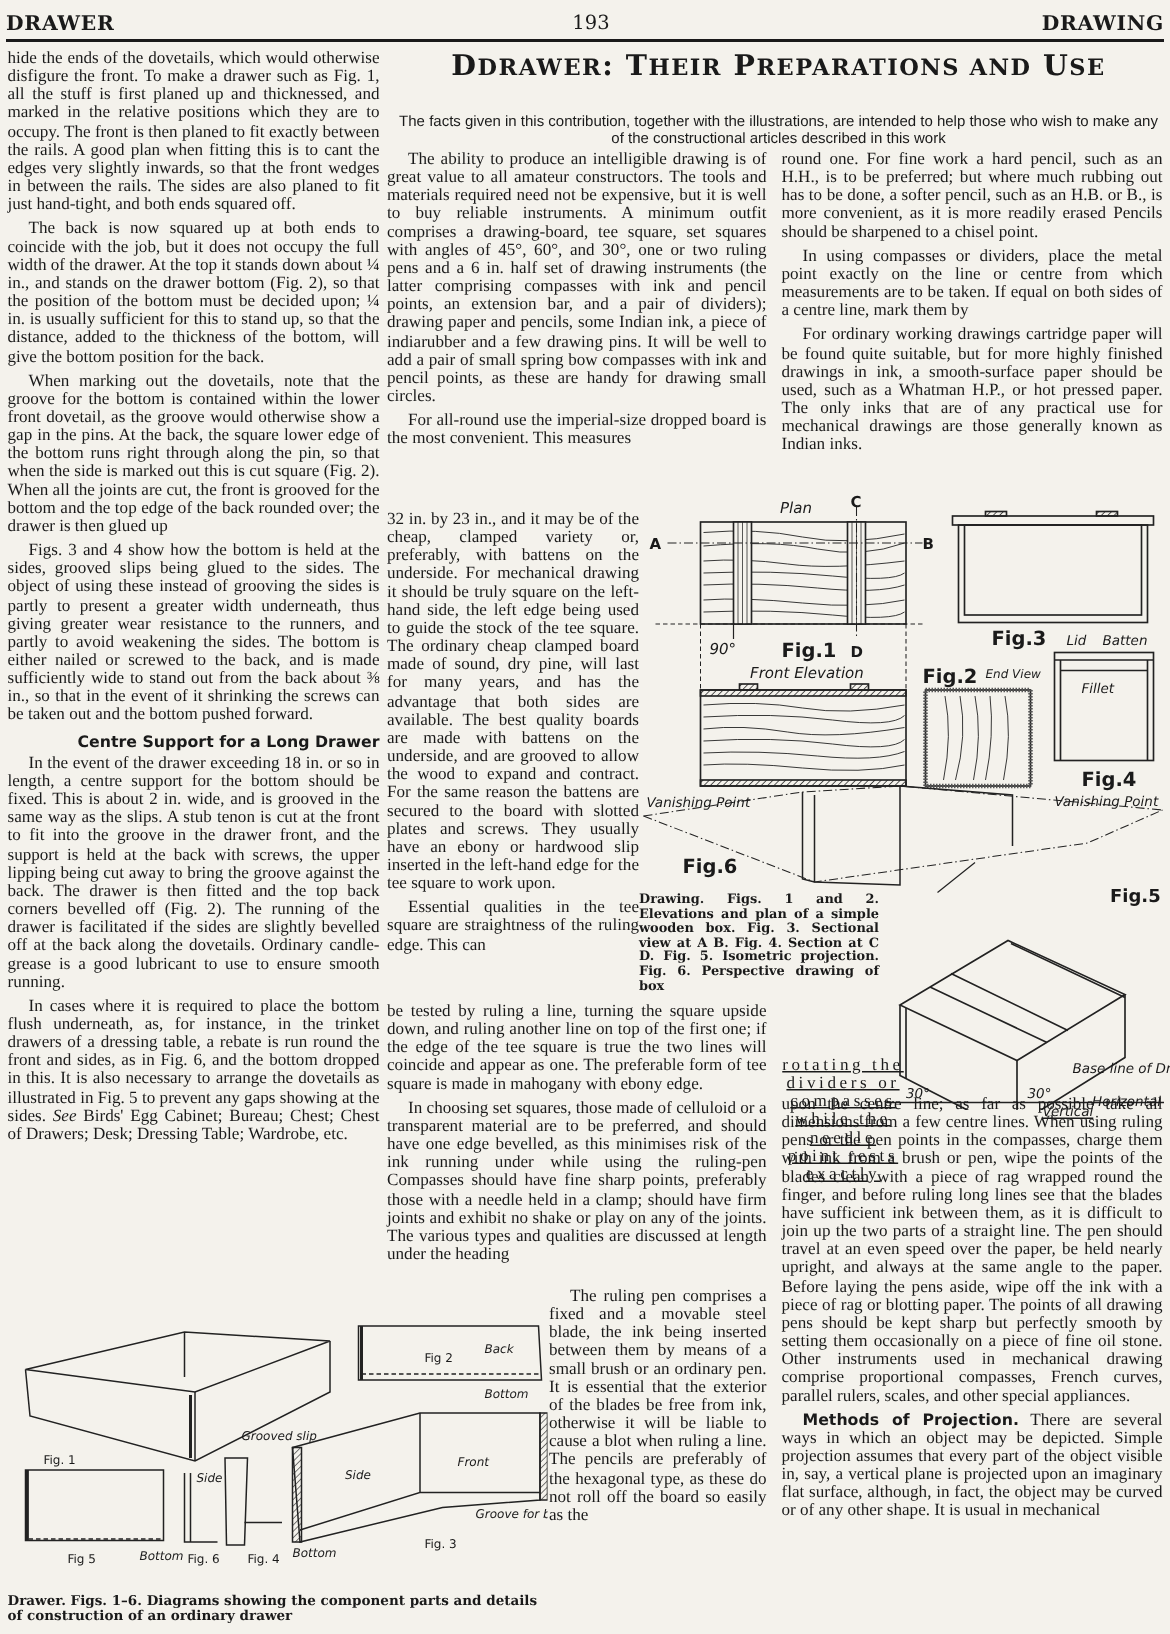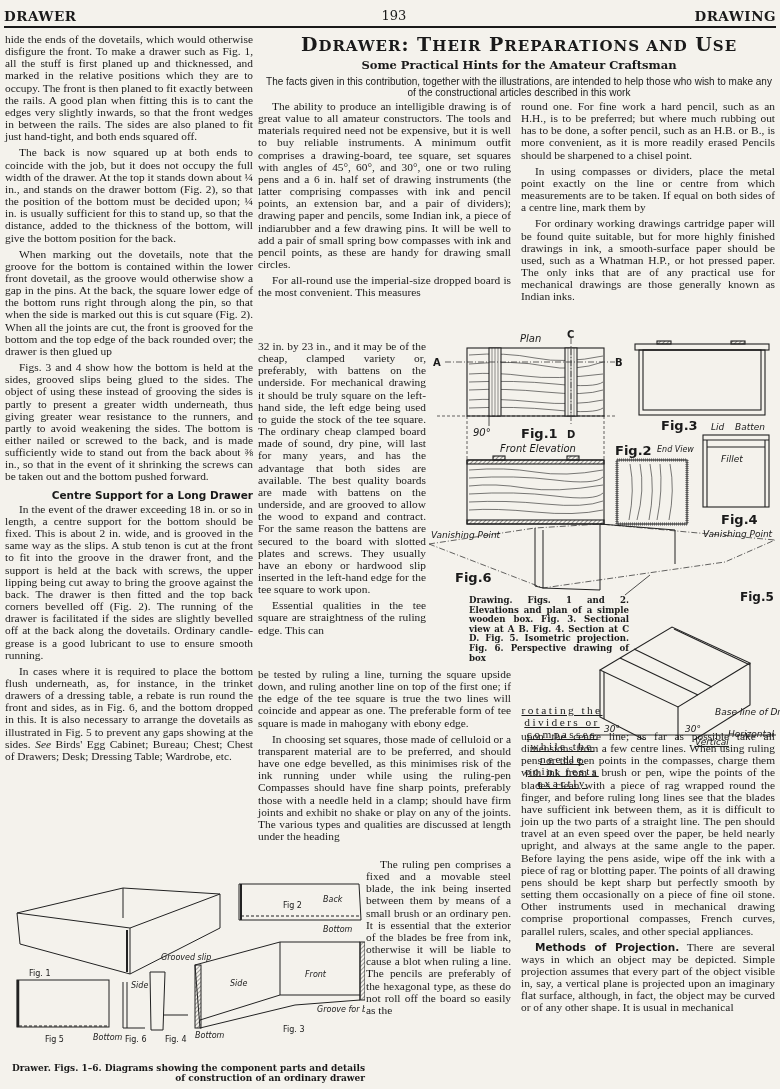--- a/index.html
+++ b/index.html
@@ -27,22 +27,22 @@
   .midcol-top { left: 258px; top: 100px; width: 253px; }
   .rightcol-top { left: 521px; top: 100px; width: 254px; }
   .midcol-narrow { left: 258px; top: 340px; width: 168px; }
   .midcol-wide { left: 258px; top: 668px; width: 253px; }
   .midcol-low { left: 366px; top: 768px; width: 145px; }
   .midcol-low2 { left: 366px; top: 836px; width: 145px; }
   .rightcol-narrow { left: 521px; top: 704px; width: 82px; letter-spacing: 2.4px; text-align: center; text-decoration: underline; }
   .rightcol-bottom { left: 521px; top: 729px; width: 254px; }
 
   .fig { position: absolute; }
-  .caption-drawing { position: absolute; left: 426px; top: 596px; width: 160px; font-family: "DejaVu Serif", serif; font-weight: bold; font-size: 8.6px; line-height: 9.6px; text-align: justify; margin-left: 43px; }
-  .caption-drawer { position: absolute; left: 5px; top: 1063px; width: 360px; text-align: right; font-family: "DejaVu Serif", serif; font-weight: bold; font-size: 9px; line-height: 10px; }
+  .caption-drawing { position: absolute; left: 426px; top: 596px; width: 160px; font-family: "DejaVu Serif", serif; font-weight: bold; font-size: 8.6px; line-height: 9.6px; text-align: justify; }
+  .caption-drawer { position: absolute; left: 5px; top: 1063px; width: 360px; text-align: left; font-family: "DejaVu Serif", serif; font-weight: bold; font-size: 9px; line-height: 10px; }
   svg text { font-family: "DejaVu Sans", sans-serif; }
 </style>
 </head>
 <body>
 
 <div class="page">
 
   <div class="runhead">
     <span class="l">DRAWER</span>
     <span class="c">193</span>
@@ -56,21 +56,20 @@
     <p>When marking out the dovetails, note that the groove for the bottom is contained within the lower front dovetail, as the groove would otherwise show a gap in the pins. At the back, the square lower edge of the bottom runs right through along the pin, so that when the side is marked out this is cut square (Fig. 2). When all the joints are cut, the front is grooved for the bottom and the top edge of the back rounded over; the drawer is then glued up</p>
     <p>Figs. 3 and 4 show how the bottom is held at the sides, grooved slips being glued to the sides. The object of using these instead of grooving the sides is partly to present a greater width underneath, thus giving greater wear resistance to the runners, and partly to avoid weakening the sides. The bottom is either nailed or screwed to the back, and is made sufficiently wide to stand out from the back about ⅜ in., so that in the event of it shrinking the screws can be taken out and the bottom pushed forward.</p>
     <h4>Centre Support for a Long Drawer</h4>
     <p>In the event of the drawer exceeding 18 in. or so in length, a centre support for the bottom should be fixed. This is about 2 in. wide, and is grooved in the same way as the slips. A stub tenon is cut at the front to fit into the groove in the drawer front, and the support is held at the back with screws, the upper lipping being cut away to bring the groove against the back. The drawer is then fitted and the top back corners bevelled off (Fig. 2). The running of the drawer is facilitated if the sides are slightly bevelled off at the back along the dovetails. Ordinary candle-grease is a good lubricant to use to ensure smooth running.</p>
     <p><span>In cases where it is required to place the bottom flush underneath, as, for instance, in the trinket drawers of a dressing table, a rebate is run round the front and sides, as in Fig. 6, and the bottom dropped in this. It is also necessary to arrange the dovetails as illustrated in Fig. 5 to prevent any gaps showing at the sides.</span> <i>See</i> <span>Birds' Egg Cabinet; Bureau; Chest; Chest of Drawers; Desk; Dressing Table; Wardrobe, etc.</span></p>
   </div>
 
   <div class="title">
     <span>D</span><span class="sc">DRAWER</span><span>: T</span><span class="sc">HEIR</span><span> P</span><span class="sc">REPARATIONS AND</span><span> U</span><span class="sc">SE</span>
   </div>
-  <div class="subtitle">Some Practical Hints for the Amateur Craftsman</div>
   <div class="intro">The facts given in this contribution, together with the illustrations, are intended to help those who wish to make any of the constructional articles described in this work</div>
 
   <div class="col midcol-top">
     <p>The ability to produce an intelligible drawing is of great value to all amateur constructors. The tools and materials required need not be expensive, but it is well to buy reliable instruments. A minimum outfit comprises a drawing-board, tee square, set squares with angles of 45°, 60°, and 30°, one or two ruling pens and a 6 in. half set of drawing instruments (the latter comprising compasses with ink and pencil points, an extension bar, and a pair of dividers); drawing paper and pencils, some Indian ink, a piece of indiarubber and a few drawing pins. It will be well to add a pair of small spring bow compasses with ink and pencil points, as these are handy for drawing small circles.</p>
     <p>For all-round use the imperial-size dropped board is the most convenient. This measures</p>
   </div>
 
   <div class="col rightcol-top">
     <p class="noind">round one. For fine work a hard pencil, such as an H.H., is to be preferred; but where much rubbing out has to be done, a softer pencil, such as an H.B. or B., is more convenient, as it is more readily erased Pencils should be sharpened to a chisel point.</p>
     <p>In using compasses or dividers, place the metal point exactly on the line or centre from which measurements are to be taken. If equal on both sides of a centre line, mark them by</p>

